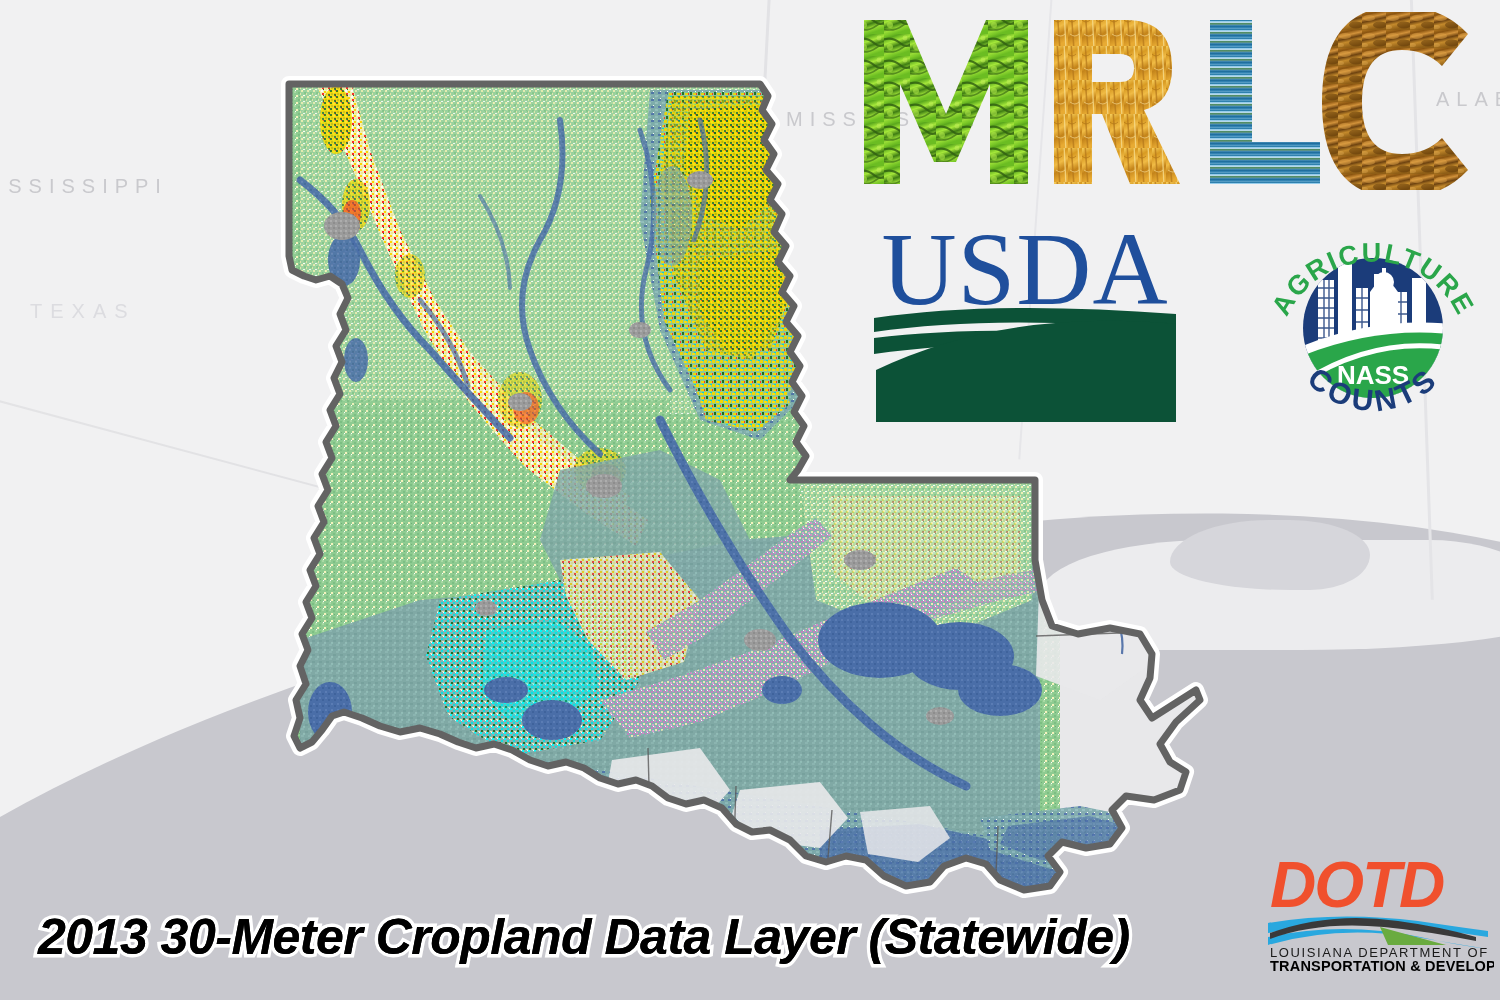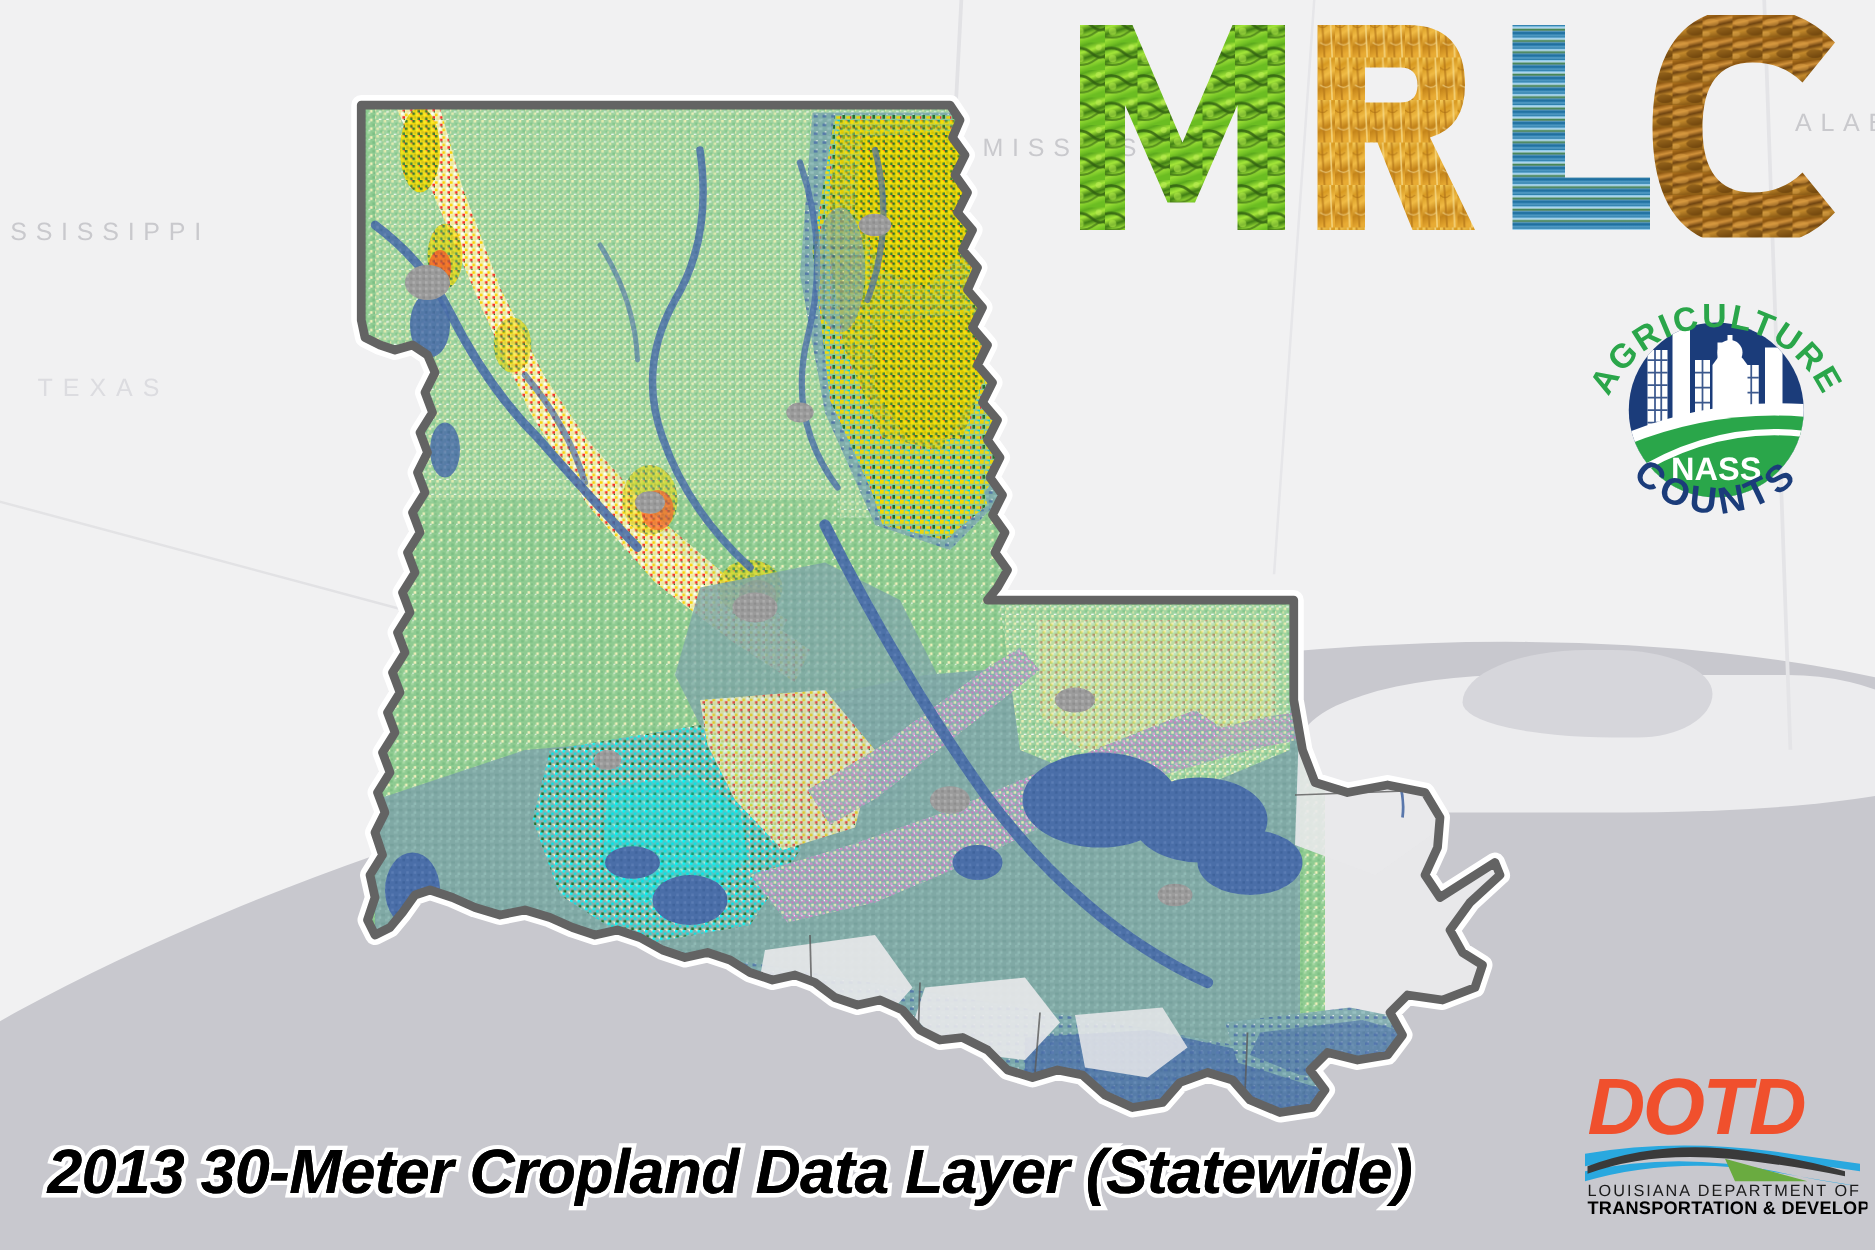--- a/index.html
+++ b/index.html
@@ -429,20 +429,30 @@
         <path d="M352 172 V8 H394 V130 H462 V172 Z" fill="url(#waterTex)"></path>
       </g>
 
       <g>
         <path d="M584 54 q-16 -16 -40 -16 q-40 0 -40 52 q0 52 40 52 q24 0 40 -16 l26 32
                  q-26 28 -68 28 q-78 0 -78 -96 q0 -96 78 -96 q42 0 68 28 Z" fill="url(#soilTex)"></path>
       </g>
     </svg>
   </div>
 
+  <div class="usda">
+    <svg viewBox="0 0 310 208" xmlns="http://www.w3.org/2000/svg">
+      <text x="155" y="86" text-anchor="middle" font-family="Liberation Serif, serif" font-size="104" font-weight="400" fill="#1f4f9c" letter-spacing="1">USDA</text>
+      <g>
+        <path d="M4 100 q120 -18 302 -4 L306 112 q-180 -16 -302 2 Z" fill="#0c5237"></path>
+        <path d="M4 120 q110 -14 302 -2 L306 132 q-178 -14 -302 4 Z" fill="#0c5237"></path>
+        <path d="M6 152 q130 -62 300 -46 L306 204 L6 204 Z" fill="#0c5237"></path>
+      </g>
+    </svg>
+  </div>
 
   <div class="nass">
     <svg viewBox="0 0 230 220" xmlns="http://www.w3.org/2000/svg">
       <defs>
         <path id="arcTop" d="M22 124 A 94 94 0 0 1 208 124"></path>
         <path id="arcBot" d="M26 116 A 90 90 0 0 0 204 116"></path>
         <clipPath id="seedClip">
             <circle cx="115" cy="110" r="70"></circle>
           </clipPath>
       </defs>

